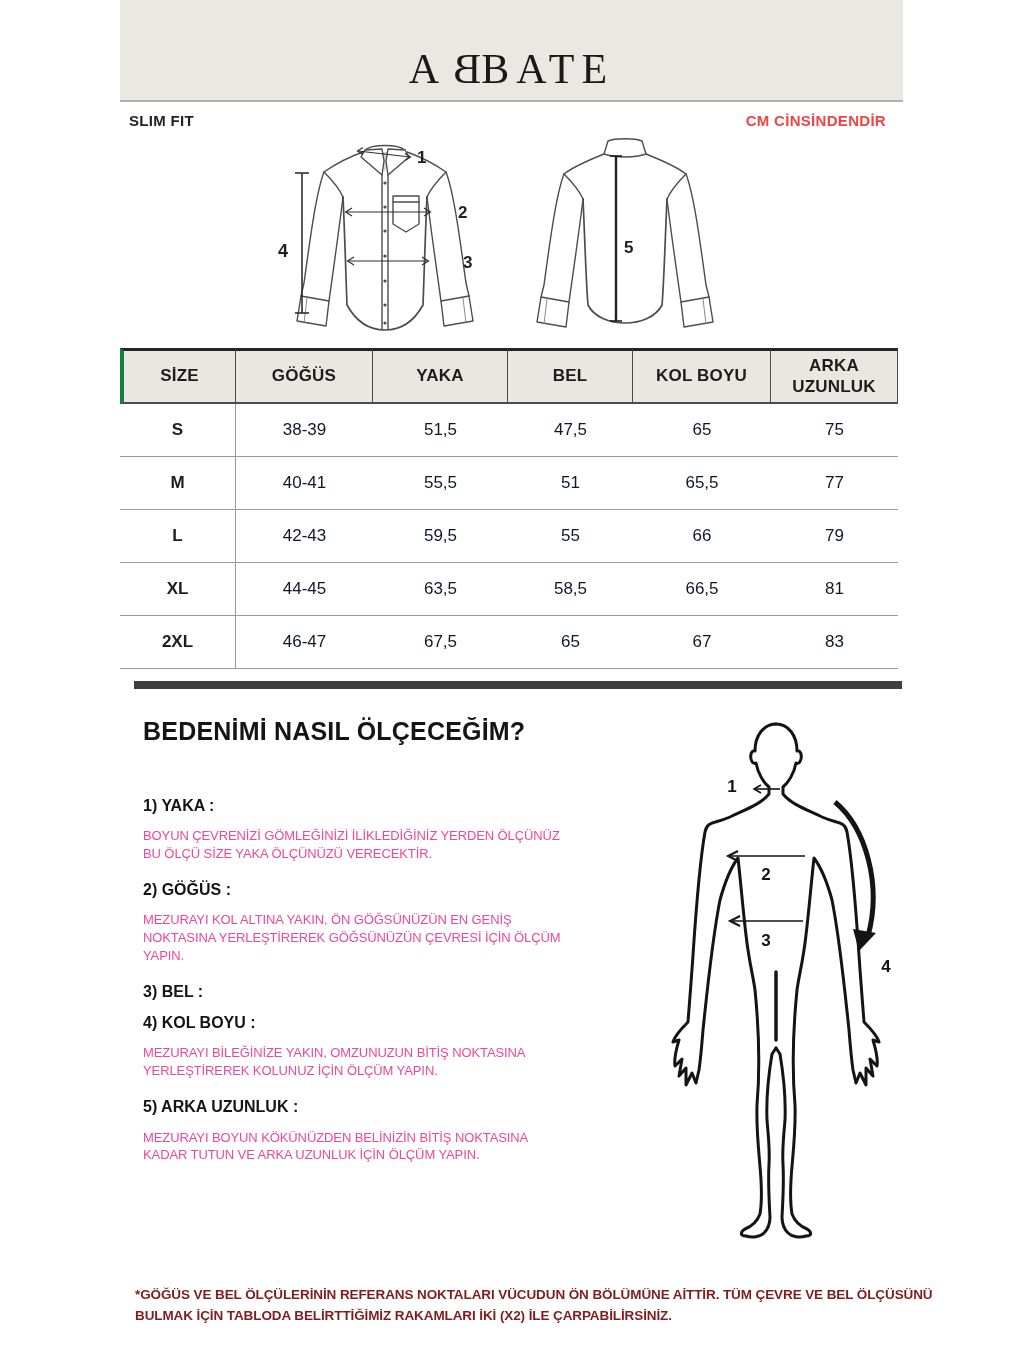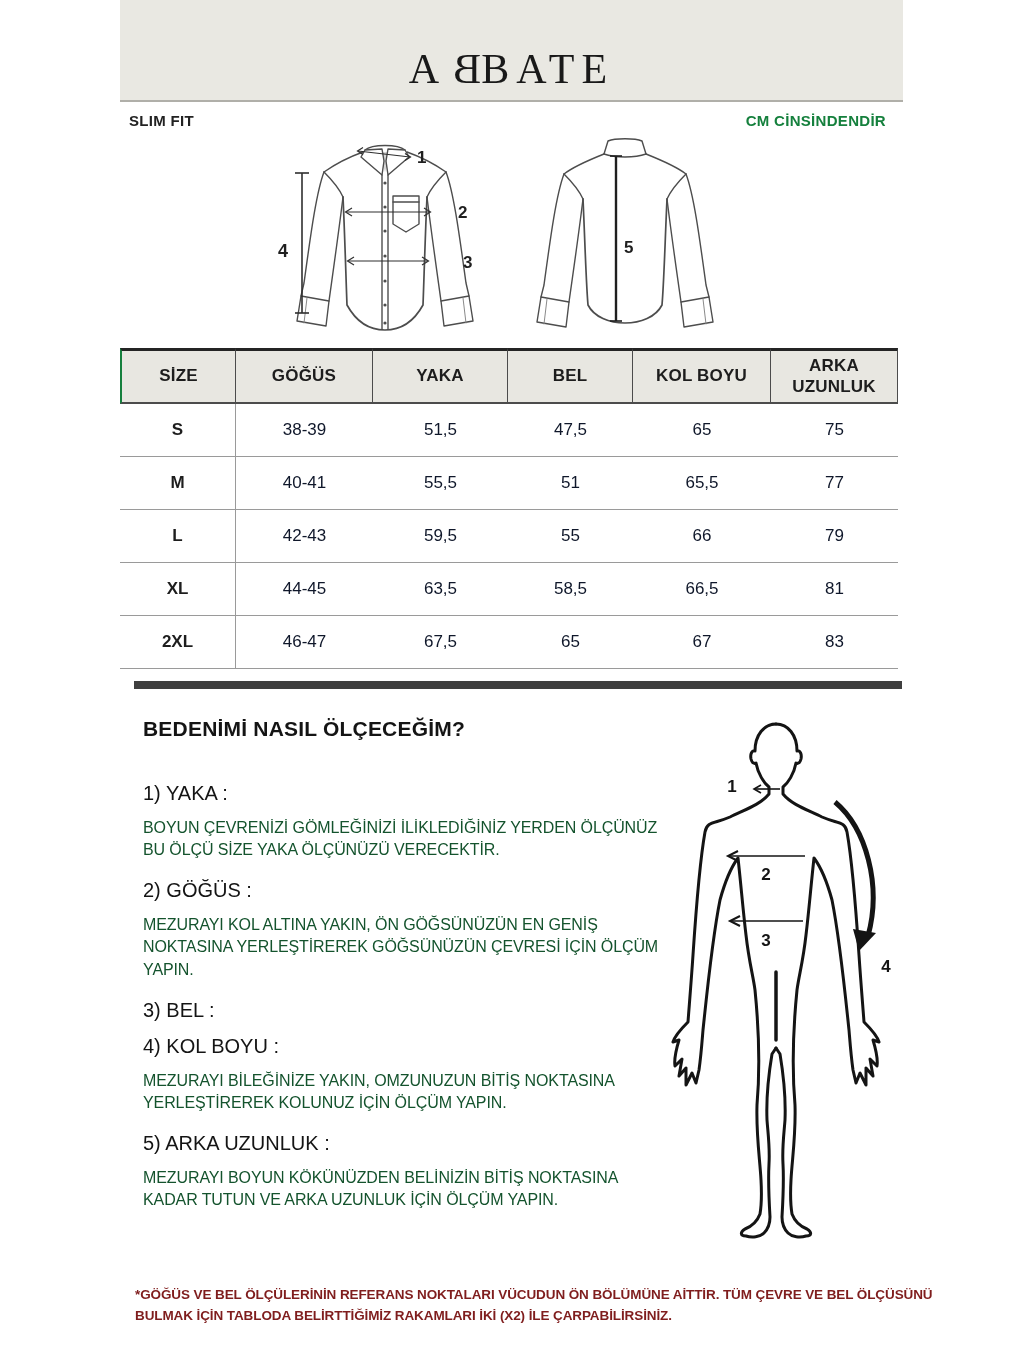--- a/index.html
+++ b/index.html
@@ -5,42 +5,42 @@
   html,body{margin:0;padding:0;background:#ffffff;}
   .page{position:relative;width:1020px;height:1360px;background:#ffffff;overflow:hidden;
         font-family:"Liberation Sans",sans-serif;color:#1d1d1d;}
   
   .band{position:absolute;left:120px;top:0;width:783px;height:100px;background:#e9e8e2;
         border-bottom:2px solid #b0afa9;display:flex;align-items:flex-end;justify-content:center;}
   .logo{font-family:"Liberation Serif",serif;font-size:42px;letter-spacing:7px;color:#191919;
         line-height:1;padding-bottom:10px;}
   .logo .flip{display:inline-block;transform:scaleX(-1);}
   .fit-label{position:absolute;left:129px;top:112px;font-size:15px;font-weight:bold;letter-spacing:.3px;color:#222;}
-  .unit-label{position:absolute;right:134px;top:112px;font-size:15px;font-weight:bold;letter-spacing:.3px;color:#15803d;}
+  .unit-label{position:absolute;right:134px;top:112px;font-size:15px;font-weight:bold;letter-spacing:.3px;color:#ef4444;}
   
   .shirt-front{position:absolute;left:270px;top:135px;width:230px;height:200px;}
   .shirt-back{position:absolute;left:510px;top:135px;width:230px;height:200px;}
   
   .size-table{position:absolute;left:120px;top:348px;width:778px;display:grid;
               grid-template-columns:116px 137px 135px 125px 138px 127px;}
   .th{background:#e8e7e1;height:56px;display:flex;align-items:center;justify-content:center;
       text-align:center;font-weight:bold;font-size:17px;letter-spacing:.2px;line-height:1.18;
       border-top:3px solid #242424;border-bottom:2px solid #4c4c4c;border-right:1px solid #4c4c4c;
       box-sizing:border-box;padding:0 12px;color:#1d1d1d;}
-  .th:first-child{border-left:2px solid #15803d;}
+  .th:first-child{border-left:4px solid #15803d;}
   .td{height:53px;display:flex;align-items:center;justify-content:center;font-size:17px;color:#0f172a;
       border-bottom:1px solid #9a9a9a;box-sizing:border-box;}
   .td.size-col{font-weight:bold;color:#1d1d1d;border-right:1px solid #9a9a9a;}
   .divider-bar{position:absolute;left:134px;top:681px;width:768px;height:8px;background:#3f3f3f;}
   
   .guide{position:absolute;left:143px;top:716px;width:505px;}
-  .guide-title{font-size:21px;font-weight:bold;letter-spacing:.2px;margin:0 0 40px;color:#141414;line-height:1.2;}
-  .sec-h{font-size:20px;font-weight:normal;margin:0 0 12px;color:#141414;line-height:1.2;}
+  .guide-title{font-size:25px;font-weight:bold;letter-spacing:.2px;margin:0 0 50px;color:#141414;line-height:1.2;}
+  .sec-h{font-size:16px;font-weight:bold;margin:0 0 12px;color:#141414;line-height:1.2;}
   .sec-p{margin:0 0 17px;}
-  .sec-p div{font-size:16px;line-height:1.38;color:#14532d;white-space:nowrap;letter-spacing:-0.1px;}
+  .sec-p div{font-size:13px;line-height:1.38;color:#ec4899;white-space:nowrap;letter-spacing:-0.1px;}
   
   .figure{position:absolute;left:660px;top:710px;width:260px;height:560px;}
   
   .footnote{position:absolute;left:135px;top:1285px;width:775px;}
   .footnote div{font-size:13.5px;font-weight:bold;line-height:1.55;color:#7f1d1d;white-space:nowrap;letter-spacing:-0.1px;}
   svg text{font-family:"Liberation Sans",sans-serif;}
 </style>
 </head>
 <body>
 

